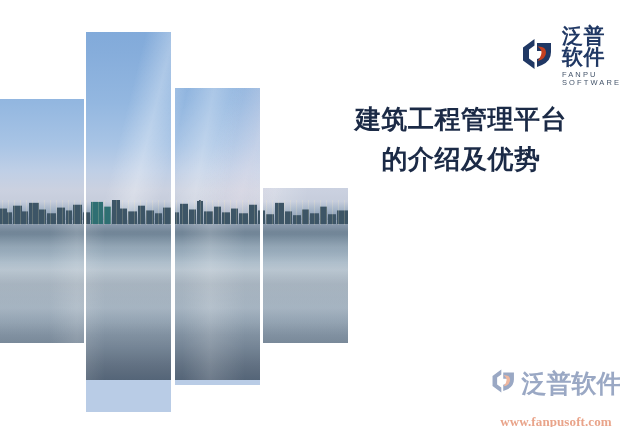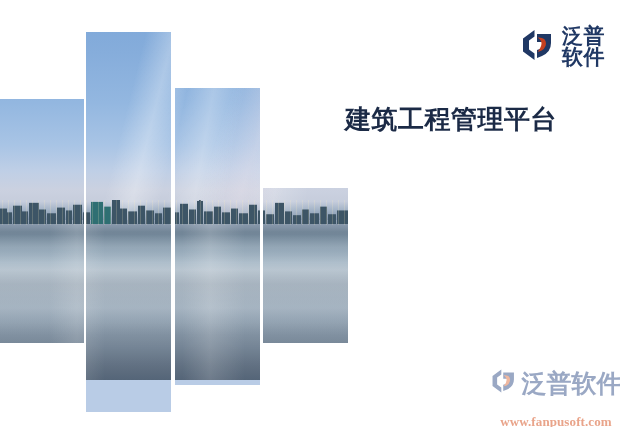--- a/index.html
+++ b/index.html
@@ -124,21 +124,21 @@
   .logo-en {
     font-size: 7.5px;
     color: #44546a;
     letter-spacing: 2.1px;
     margin-top: 3px;
     font-family: "Liberation Sans", sans-serif;
   }
 
   .title {
     position: absolute;
-    left: 292px;
+    left: 302px;
     top: 100px;
     width: 318px;
     text-align: center;
     color: #1b2a46;
     font-size: 26px;
     line-height: 1.52;
     font-weight: bold;
     font-family: "DejaVu Sans", sans-serif;
     letter-spacing: .5px;
   }
@@ -419,25 +419,27 @@
   <div class="logo" style="left:521px; top:26px;">
     <span class="logo-mark">
       <svg width="34" height="34" viewBox="0 0 34 34">
         <path d="M13.5 2 L2 10.5 L2 23.5 L13.5 32 L13.5 25.5 L8 21.5 L8 12.5 L13.5 8.5 Z" fill="#203864"></path>
         <path d="M16 6 L30 6 L30 15 Q30 24 21 28 L16 30 L16 22 Q24 20 24 14 L16 14 Z" fill="#203864"></path>
         <path d="M16.5 9.5 Q25 9 25 15.5 Q25 22 16.5 24 Q20.5 19 20.5 15.5 Q20.5 12 16.5 9.5 Z" fill="#c4401f"></path>
       </svg>
     </span>
     <span class="logo-words">
       <span class="logo-cn">泛普软件</span>
+      <span class="logo-en">FANPU SOFTWARE</span>
     </span>
   </div>
 
   <div class="title">
     <span>建筑工程管理平台</span>
+    <span>的介绍及优势</span>
   </div>
 
   <div class="watermark">
     <span class="wm-row">
       <span>
         <svg width="26" height="26" viewBox="0 0 34 34">
           <path d="M13.5 2 L2 10.5 L2 23.5 L13.5 32 L13.5 25.5 L8 21.5 L8 12.5 L13.5 8.5 Z" fill="#9aa8c4"></path>
           <path d="M16 6 L30 6 L30 15 Q30 24 21 28 L16 30 L16 22 Q24 20 24 14 L16 14 Z" fill="#9aa8c4"></path>
           <path d="M16.5 9.5 Q25 9 25 15.5 Q25 22 16.5 24 Q20.5 19 20.5 15.5 Q20.5 12 16.5 9.5 Z" fill="#efb79f"></path>
         </svg>

